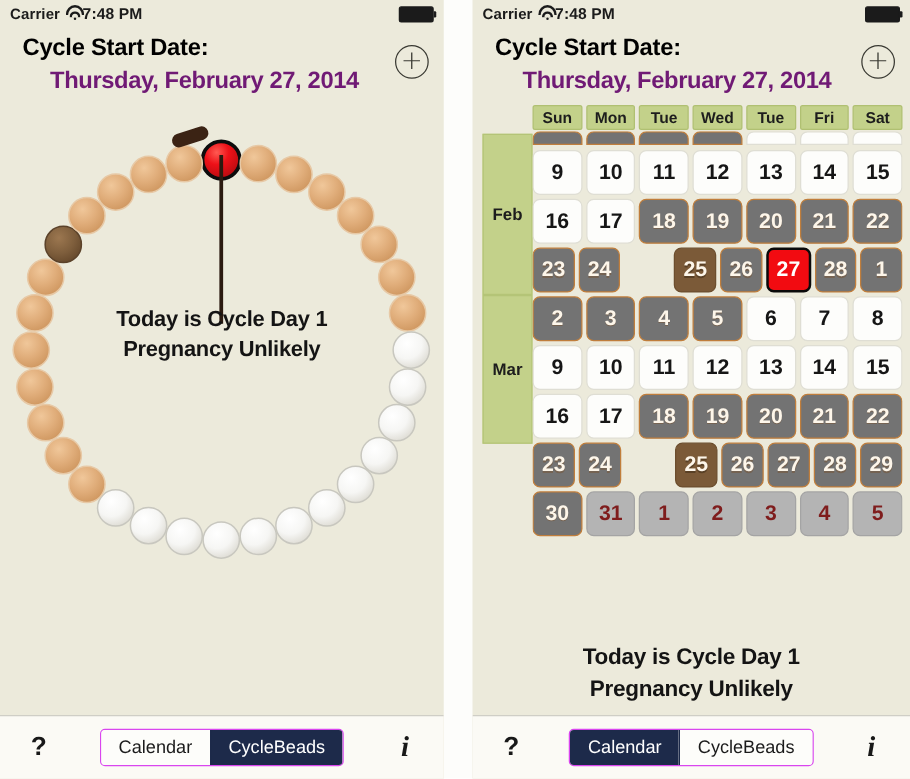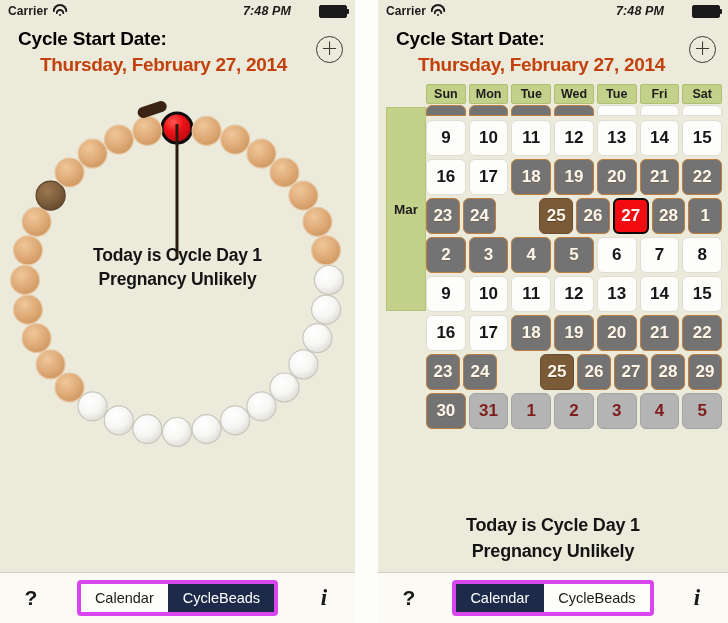--- a/index.html
+++ b/index.html
@@ -27,33 +27,33 @@
     font-size:12px;font-weight:bold;color:#1b1b1b;
     letter-spacing:0.1px;
   }
   .sb-left{display:flex;align-items:center;gap:5px;}
   .sb-carrier{font-size:12px;font-weight:bold;}
   .wifi-icon{display:inline-block;width:13px;height:10px;position:relative;}
   .wifi-icon i{position:absolute;border:2px solid #1b1b1b;border-bottom:none;border-radius:50% 50% 0 0 / 100% 100% 0 0;left:50%;transform:translateX(-50%);}
   .wifi-icon i:nth-child(1){width:11px;height:6px;bottom:4px;}
   .wifi-icon i:nth-child(2){width:5px;height:3px;bottom:2px;border-width:2px;}
   .wifi-icon i:nth-child(3){width:2px;height:2px;bottom:0;background:#1b1b1b;border:none;border-radius:50%;}
-  .sb-time{flex:1;text-align:right;font-size:12.5px;font-weight:bold;font-style:italic;}
+  .sb-time{flex:1;text-align:left;font-size:12.5px;font-weight:bold;}
   .sb-right{display:flex;align-items:center;justify-content:flex-end;min-width:56px;}
   .battery{width:26px;height:11px;border:1px solid #1b1b1b;border-radius:2px;position:relative;background:#1b1b1b;}
   .battery::after{content:"";position:absolute;right:-3px;top:3px;width:2px;height:5px;background:#1b1b1b;border-radius:0 1px 1px 0;}
 
   
   .header{
     flex:0 0 auto;
     position:relative;
     padding:6px 46px 8px 18px;
   }
   .header .line1{font-size:19px;font-weight:bold;color:#000000;letter-spacing:-0.2px;margin-bottom:4px;}
-  .header .line2{font-size:19px;font-weight:bold;color:#c2410c;letter-spacing:-0.3px;padding-left:22px;}
+  .header .line2{font-size:19px;font-weight:bold;color:#701a75;letter-spacing:-0.3px;padding-left:22px;}
   .plus-btn{
     position:absolute;right:12px;top:14px;
     width:27px;height:27px;border-radius:50%;
     border:1.6px solid #3a3a33;
     display:flex;align-items:center;justify-content:center;
     color:#3a3a33;font-size:21px;line-height:1;font-weight:300;
     box-sizing:border-box;
     cursor:pointer;
   }
   .plus-btn span{display:block;margin-top:-3px;font-family:"DejaVu Sans",sans-serif;}
@@ -72,21 +72,21 @@
   .cal-wrap{flex:1 1 auto;padding:0 6px 0 8px;position:relative;}
   .cal{display:flex;width:100%;}
   .month-col{width:40px;flex:0 0 40px;display:flex;flex-direction:column;padding-top:23px;}
   .month-cell{
     background:#c3d18a;border:1px solid #b4c477;
     display:flex;align-items:center;justify-content:center;
     font-size:13.5px;font-weight:bold;color:#1d1d1d;
     box-sizing:border-box;
   }
   .grid-col{flex:1 1 auto;}
-  .dow-row{display:flex;gap:3px;margin-bottom:1px;}
+  .dow-row{display:flex;gap:3px;margin-bottom:1px;justify-content:flex-end;}
   .dow{
     flex:1 1 0;height:20px;
     background:#c3d18a;border:1px solid #b0c072;border-radius:2px;
     display:flex;align-items:center;justify-content:center;
     font-size:12.5px;font-weight:bold;color:#1d1d1d;
     box-sizing:border-box;
   }
   .weeks{position:relative;overflow:hidden;}
   .week{display:flex;gap:3px;margin-bottom:3px;}
   .day{
@@ -119,21 +119,21 @@
   .tab-help,.tab-info{
     width:34px;text-align:center;
     font-size:21px;font-weight:bold;color:#181818;
     cursor:pointer;
   }
   .tab-info{font-style:italic;font-family:"Liberation Serif",serif;font-size:23px;}
   .seg{
     flex:1 1 auto;display:flex;justify-content:center;
   }
   .segmented{
-    display:flex;border:4px solid #d946ef;border-radius:4px;overflow:hidden;
+    display:flex;border:1px solid #d946ef;border-radius:4px;overflow:hidden;
   }
   .segmented .opt{
     padding:6px 14px;font-size:14.5px;
     background:#fdfdfa;color:#1b1b1b;
     cursor:pointer;white-space:nowrap;
   }
   .segmented .opt.active{background:#1d2a4a;color:#ffffff;}
   .segmented .opt + .opt{border-left:1px solid #1d2a4a;}
 </style>
 </head>
@@ -274,21 +274,22 @@
       <div class="line1">Cycle Start Date:</div>
       <div class="line2">Thursday, February 27, 2014</div>
       <div class="plus-btn">
           <span>+</span>
         </div>
     </div>
 
     <div class="cal-wrap">
       <div class="cal">
         <div class="month-col" id="month-col">
-            <div class="month-cell" style="height: 204px;">Mar</div>
+            <div class="month-cell" style="height: 129px;">Feb</div>
+            <div class="month-cell" style="height: 119px;">Mar</div>
           </div>
         <div class="grid-col">
           <div class="dow-row" id="dow-row">
               <div class="dow">Sun</div>
               <div class="dow">Mon</div>
               <div class="dow">Tue</div>
               <div class="dow">Wed</div>
               <div class="dow">Tue</div>
               <div class="dow">Fri</div>
               <div class="dow">Sat</div>

